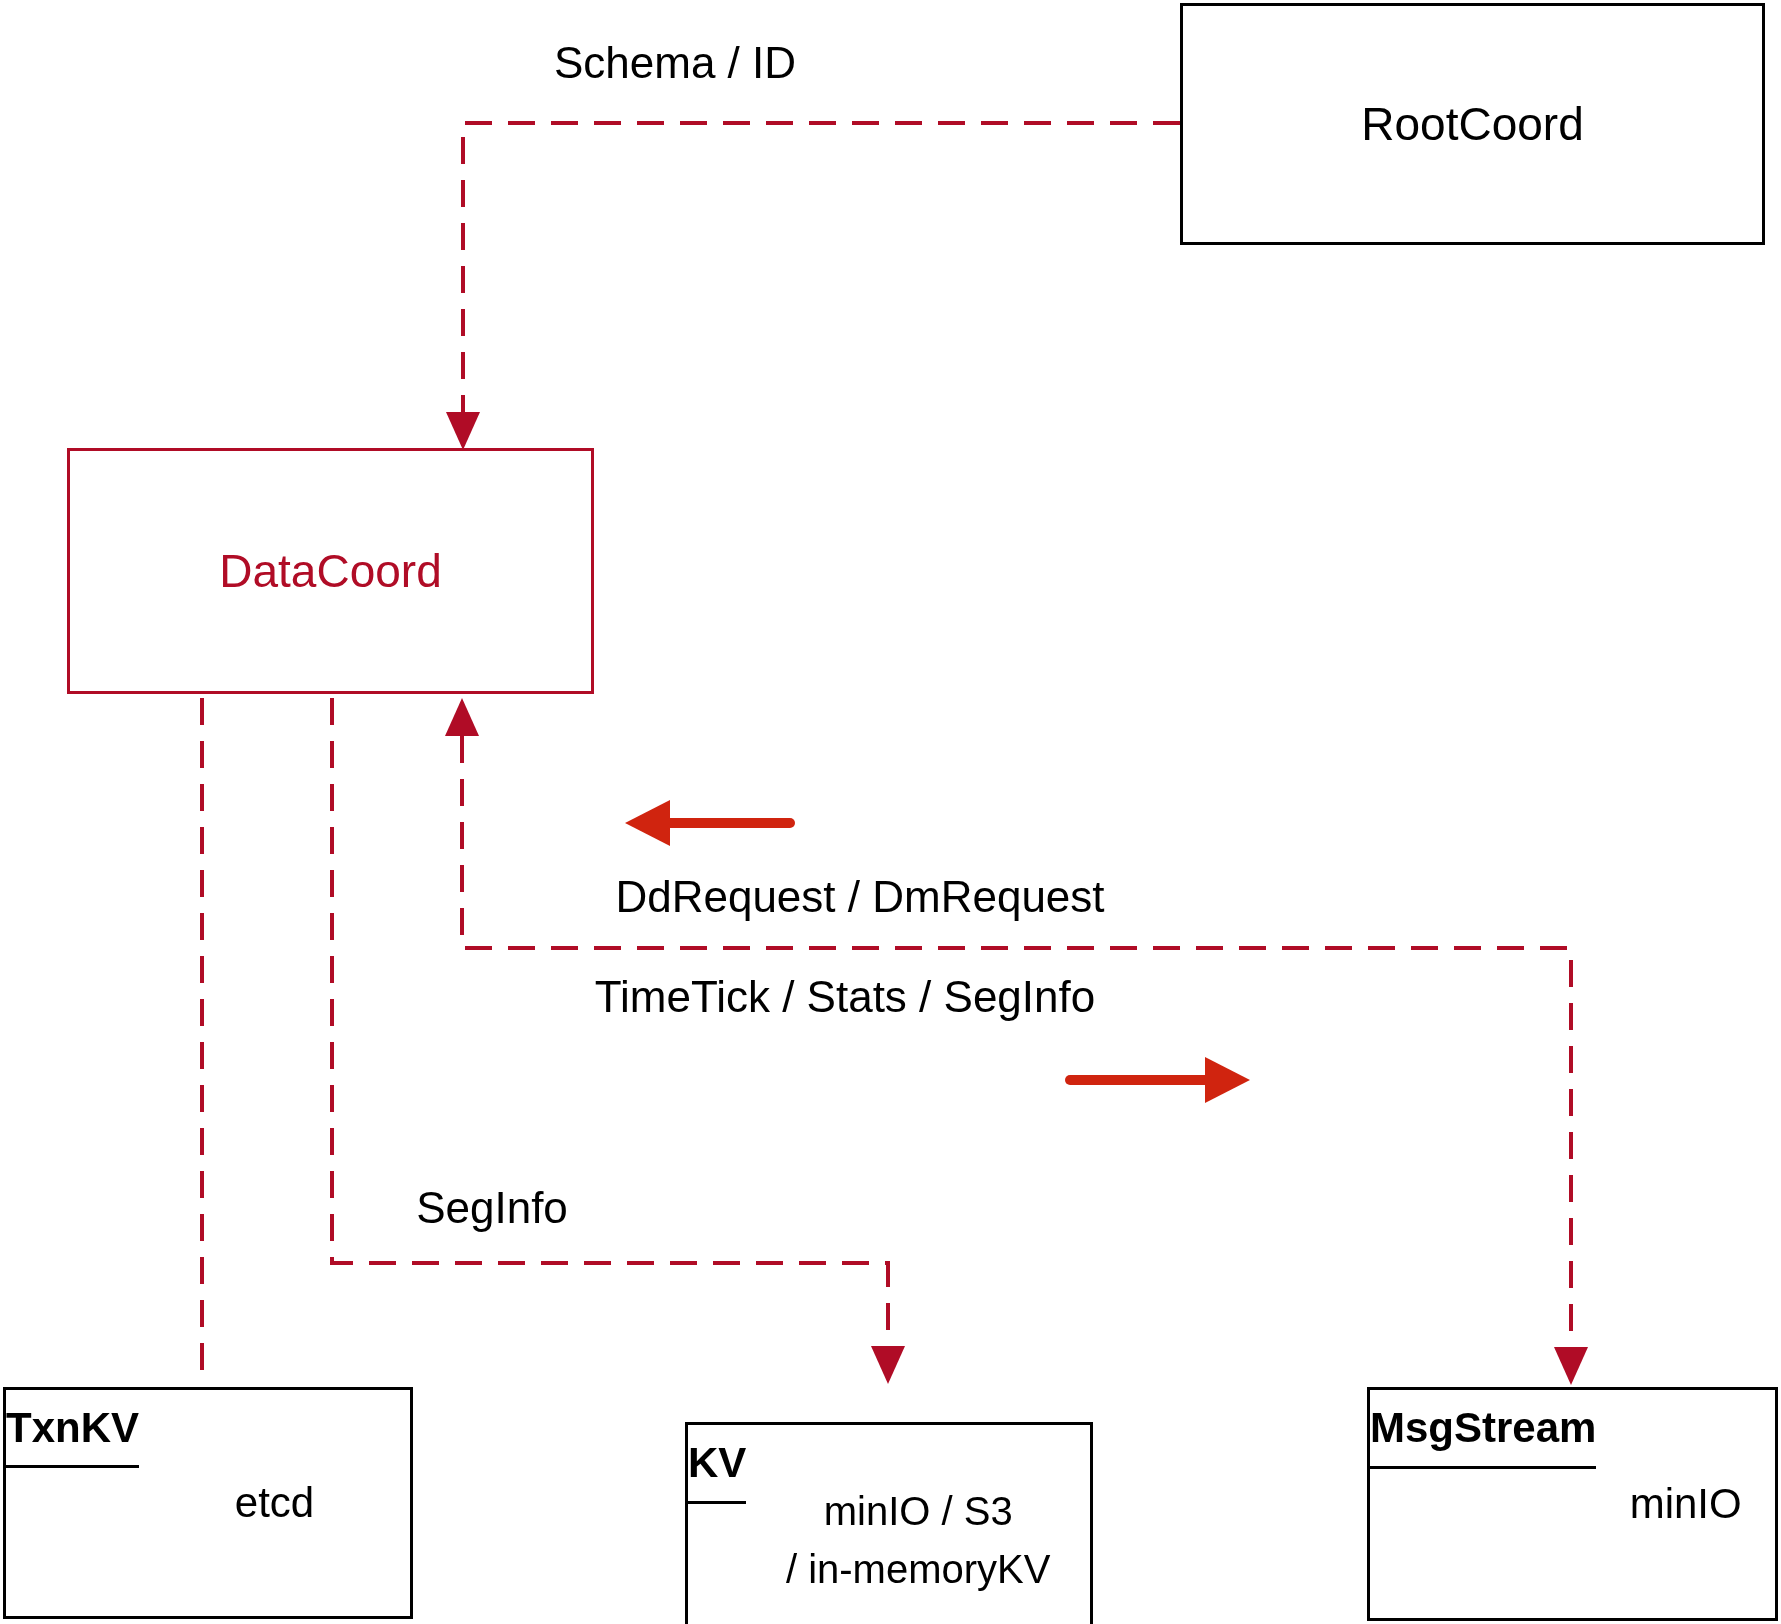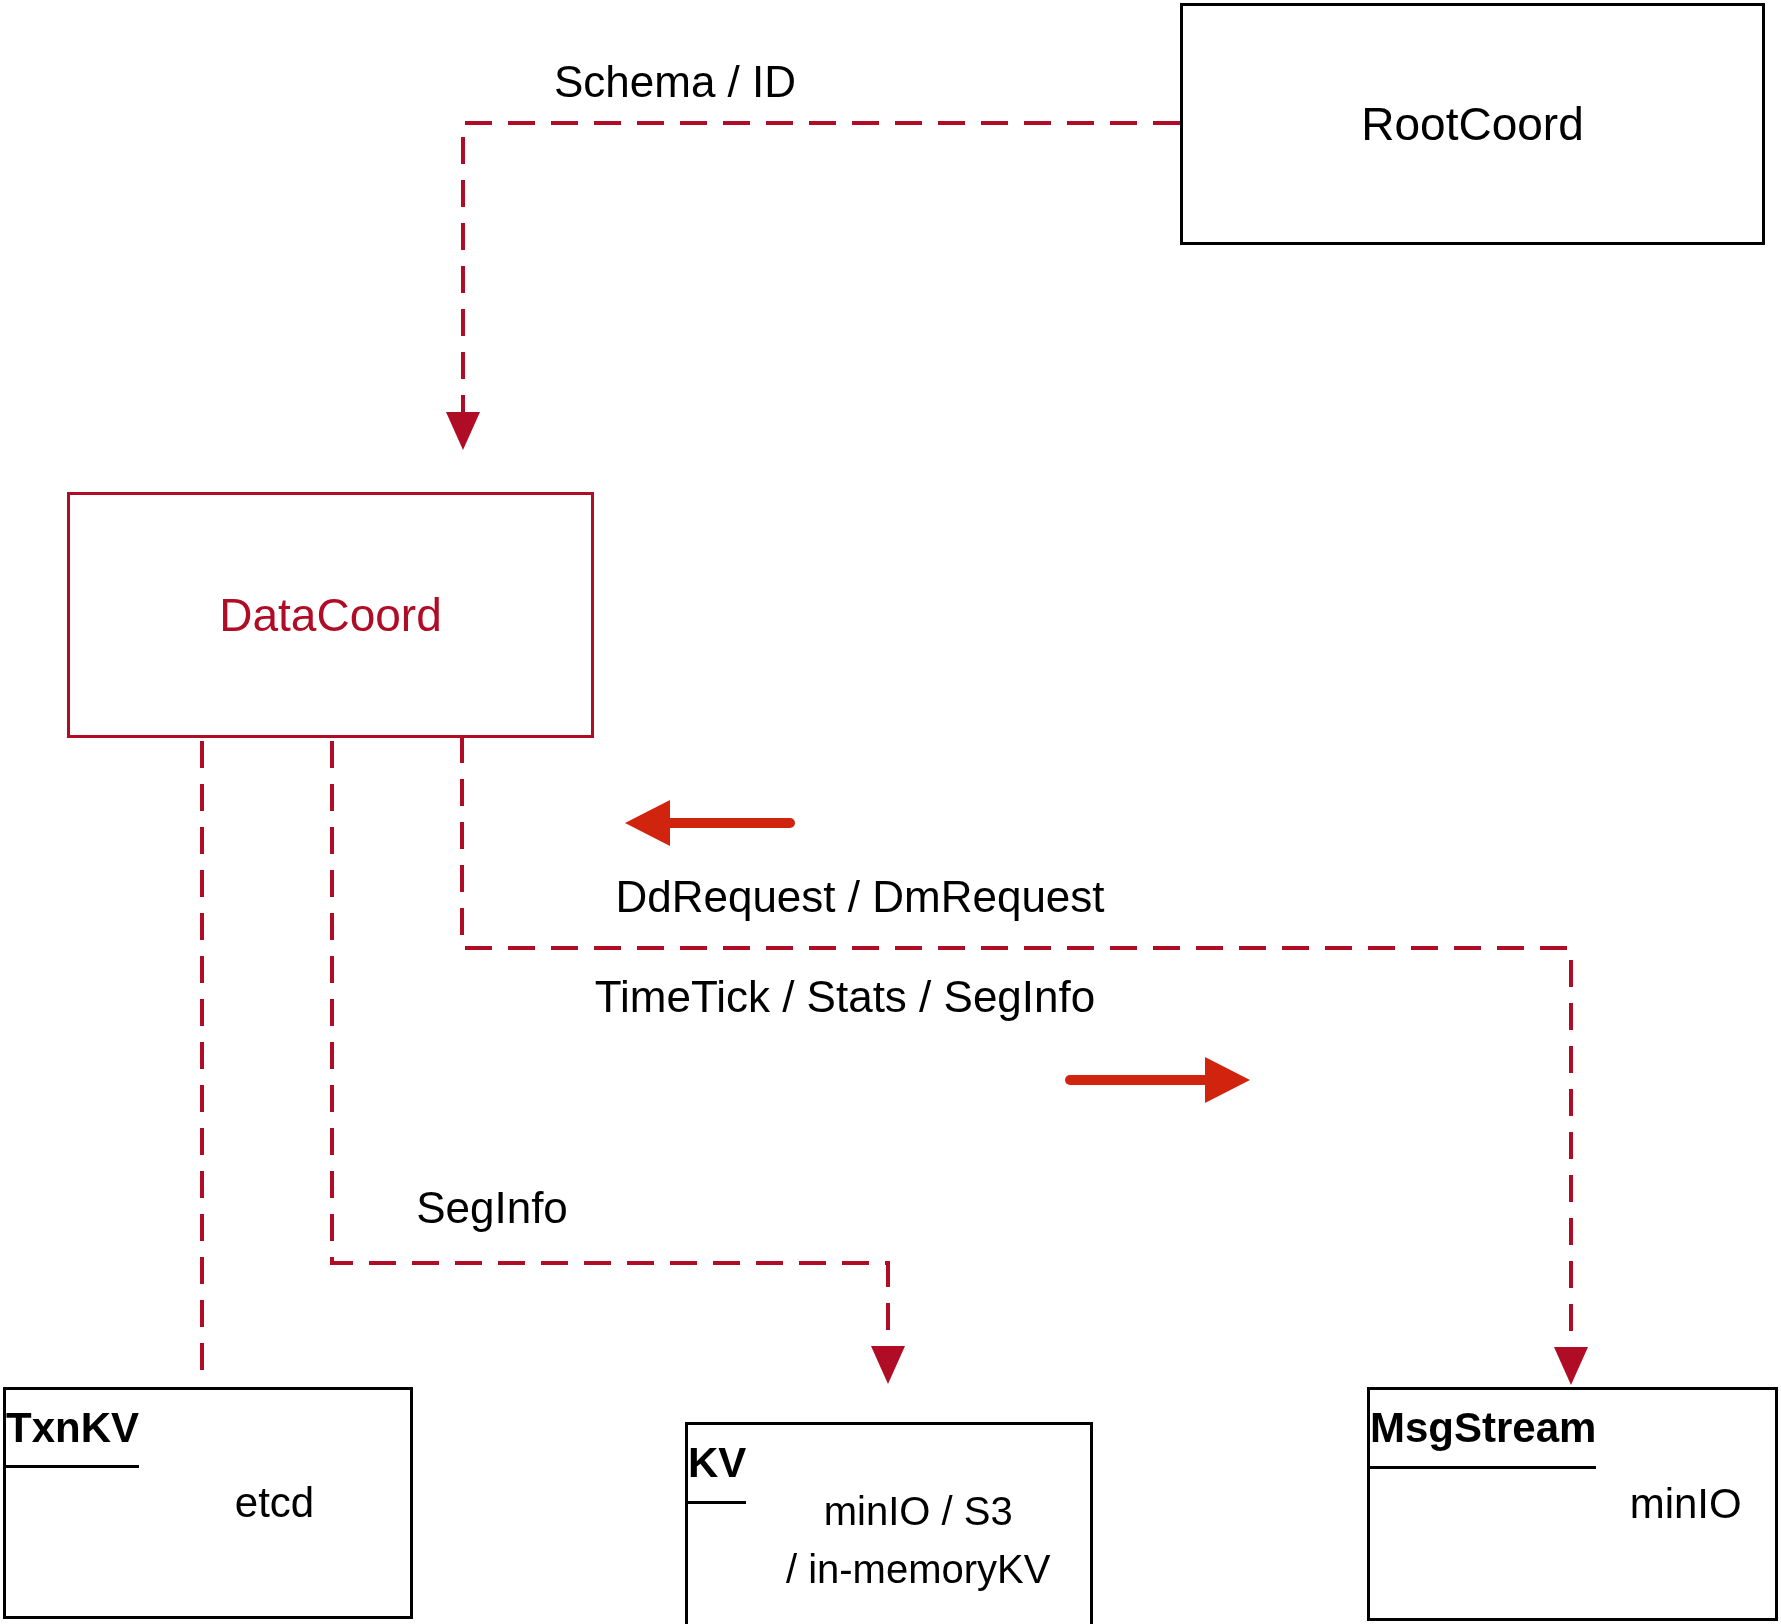--- a/index.html
+++ b/index.html
@@ -95,29 +95,29 @@
   }
   .edge-label {
     position: absolute;
     color: var(--text-black);
     font-size: 44px;
     text-align: center;
     white-space: nowrap;
   }
   
   #rootcoord  { left: 1180px; top: 3px;    width: 579px; height: 236px; }
-  #datacoord  { left: 67px;   top: 448px;  width: 521px; height: 240px; margin-top: 44px; }
+  #datacoord  { left: 67px;   top: 448px;  width: 521px; height: 240px; }
   #txnkv      { left: 3px;    top: 1387px; width: 404px; height: 226px; }
   #txnkv .thead { height: 75px; }
   #kv         { left: 685px;  top: 1386px; width: 402px; height: 230px; margin-top: 36px; }
   #kv .thead  { height: 76px; }
   #kv .tbody  { font-size: 40px; }
   #msgstream  { left: 1367px; top: 1387px; width: 405px; height: 228px; }
   #msgstream .thead { height: 76px; }
-  #label-schema   { left: 430px; top: 57px;   width: 490px; }
+  #label-schema   { left: 430px; top: 38px;   width: 490px; }
   #label-ddrequest{ left: 600px; top: 872px;  width: 520px; }
   #label-timetick { left: 580px; top: 972px;  width: 530px; }
   #label-binlogs  { left: 372px; top: 1183px; width: 240px; }
 </style>
 </head>
 <body>
 
 <div class="canvas">
 
   <svg class="edges-svg" viewBox="0 0 1781 1624">

